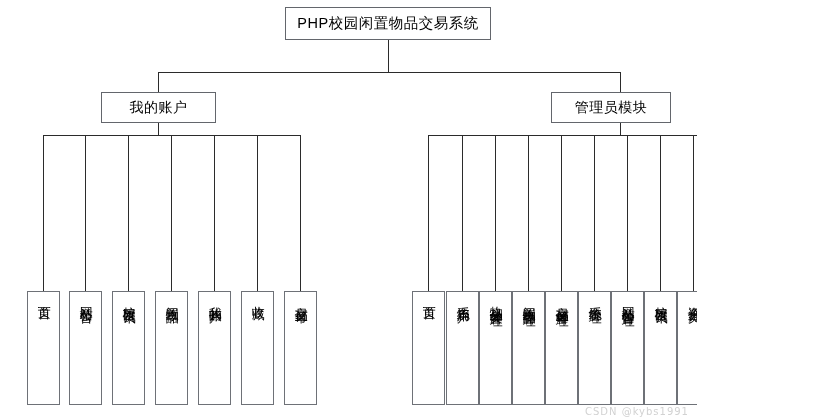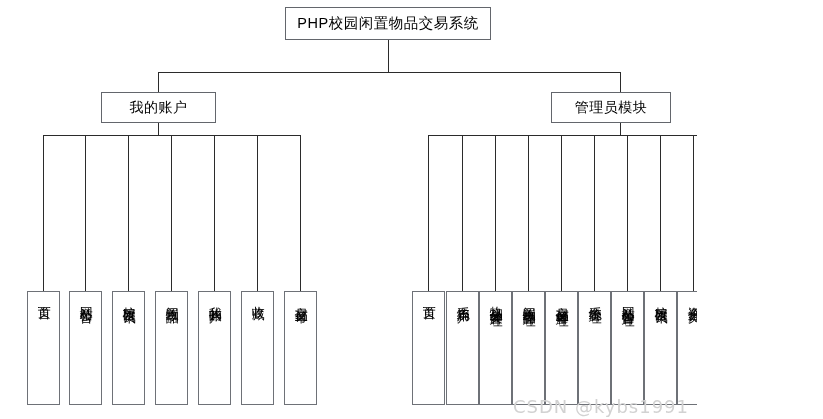--- a/index.html
+++ b/index.html
@@ -67,21 +67,21 @@
     background: #2b2b2b;
     z-index: 1;
   }
   .vline { width: 1px; }
   .hline { height: 1px; }
 
   .watermark {
     position: absolute;
     right: 8px;
     bottom: 2px;
-    font-size: 18px;
+    font-size: 10px;
     color: #d2d2d2;
     letter-spacing: 1px;
     user-select: none;
     z-index: 5;
     font-family: "DejaVu Sans", sans-serif;
   }
 </style>
 </head>
 <body>
 

